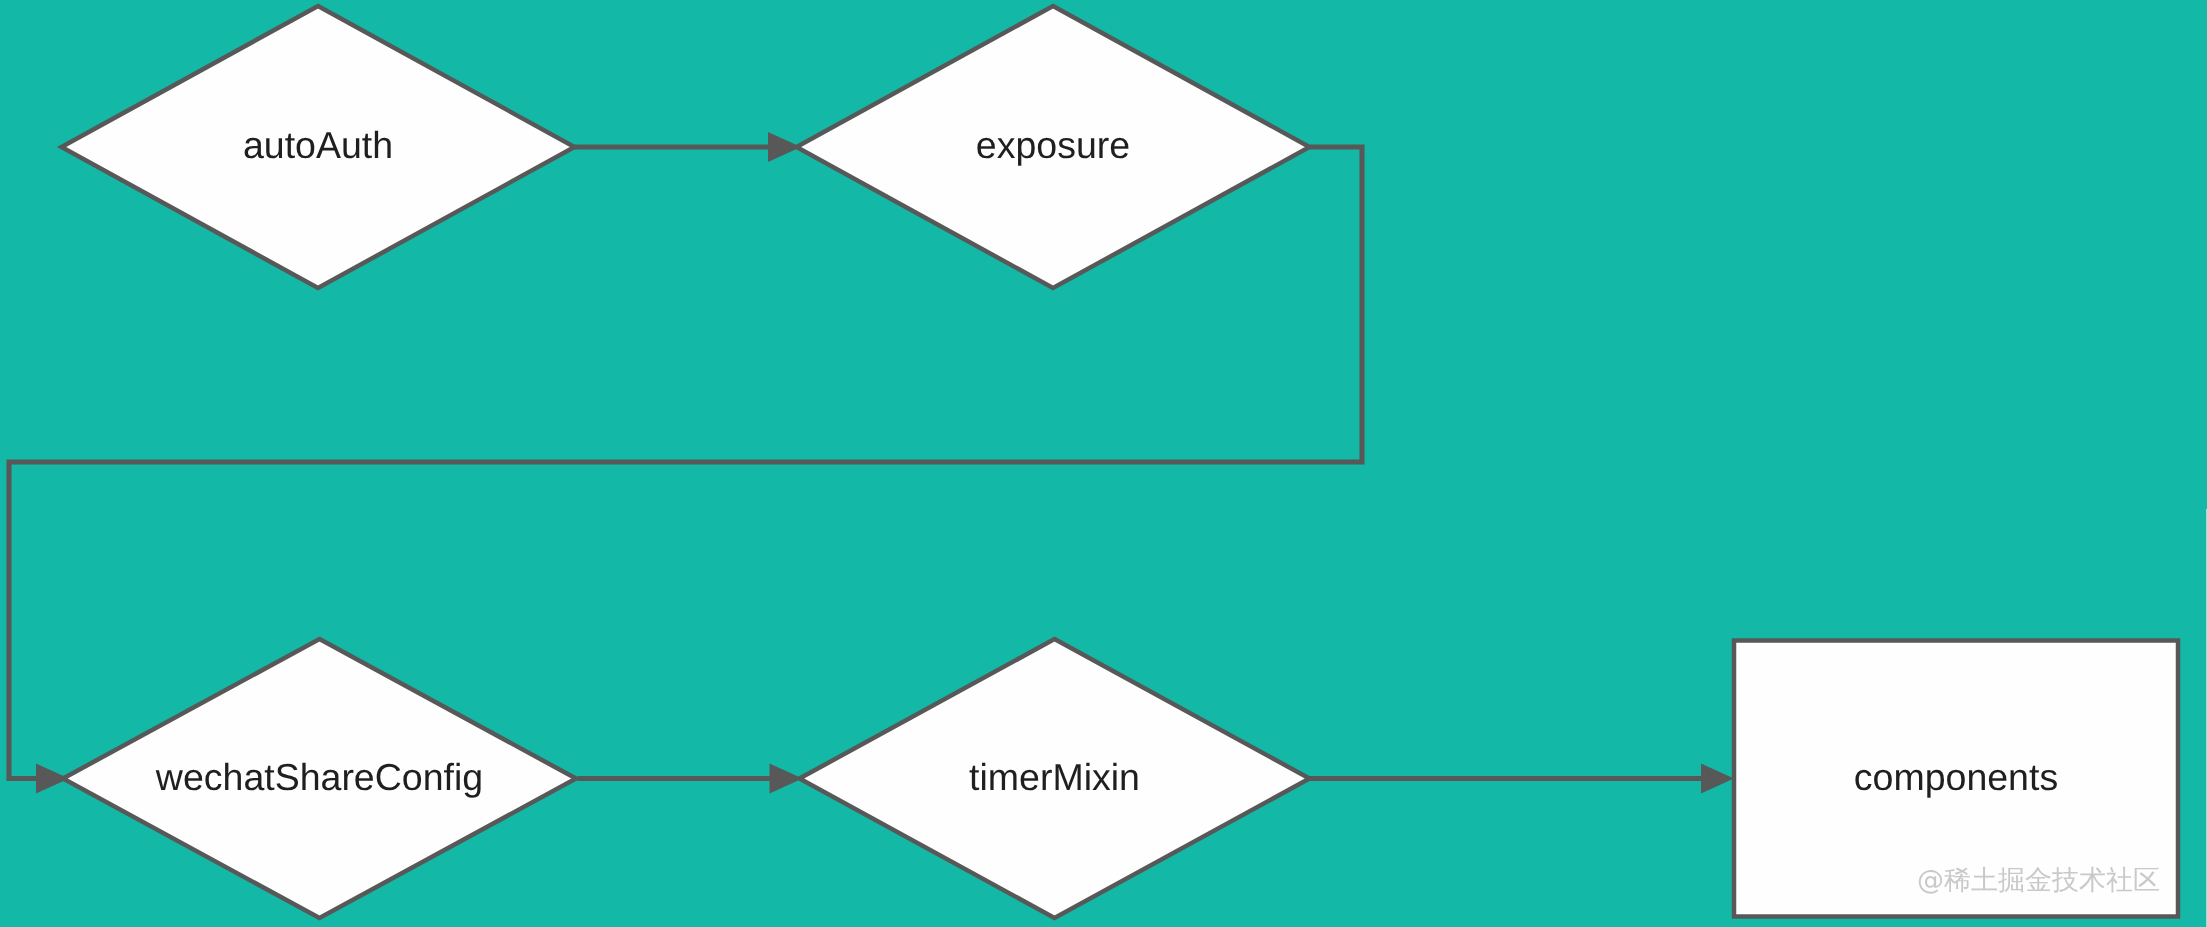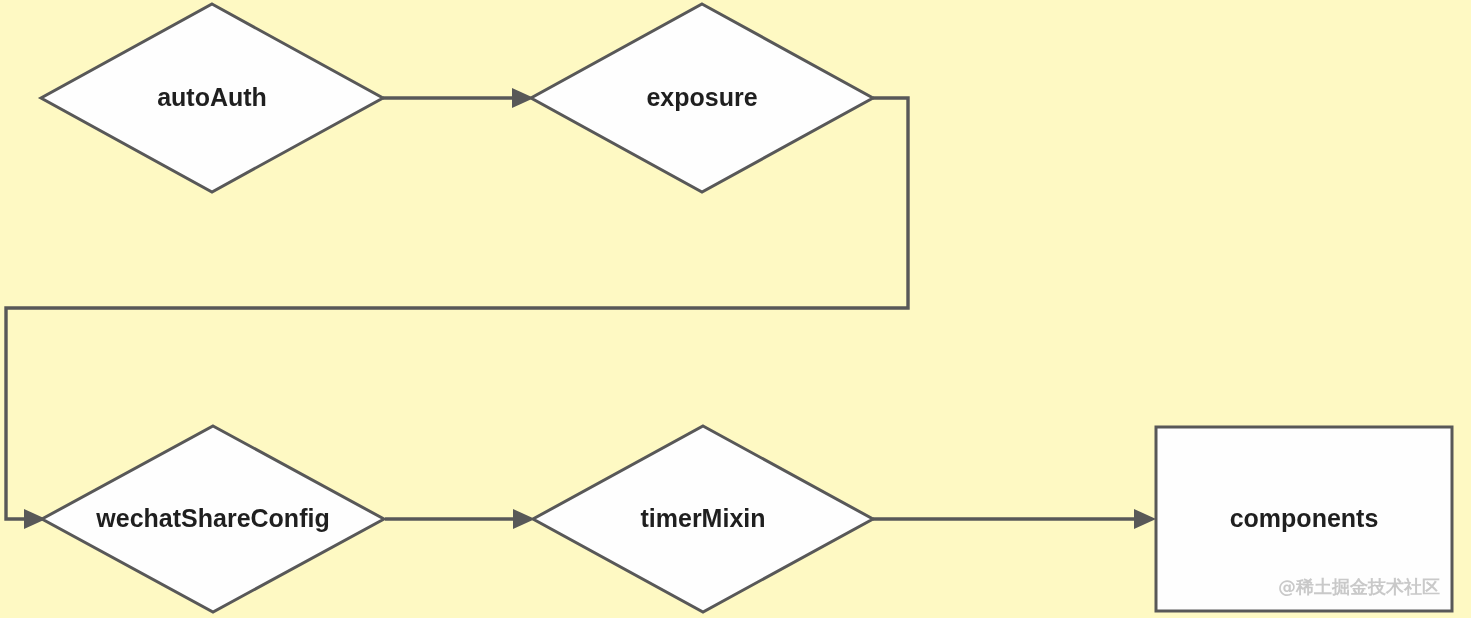--- a/index.html
+++ b/index.html
@@ -4,24 +4,23 @@
 <style>
   html, body {
     margin: 0;
     padding: 0;
     background: #ffffff;
   }
   #canvas {
     position: relative;
     width: 1471px;
     height: 618px;
-    background: #fef9c3;
+    background: #14b8a6;
     overflow: hidden;
     font-family: "Liberation Sans", "DejaVu Sans", sans-serif;
-    font-weight: bold;
   }
   #diagram-svg {
     position: absolute;
     left: 0;
     top: 0;
     width: 1471px;
     height: 618px;
   }
   .node-shape {
     fill: #fefefe;

